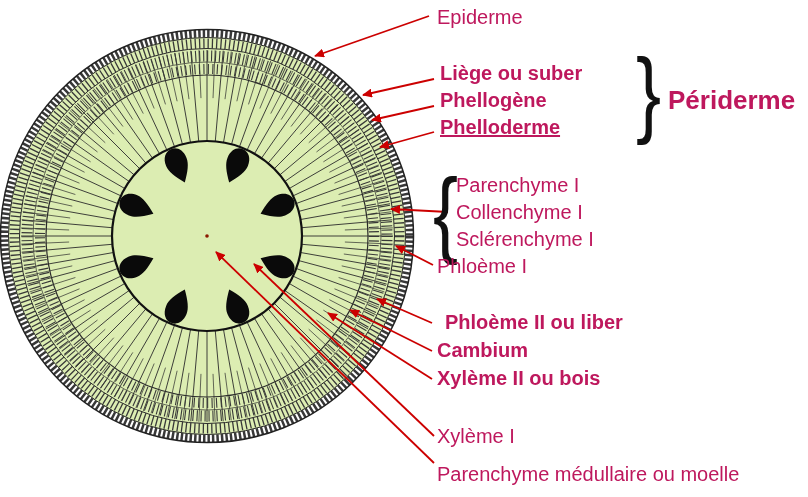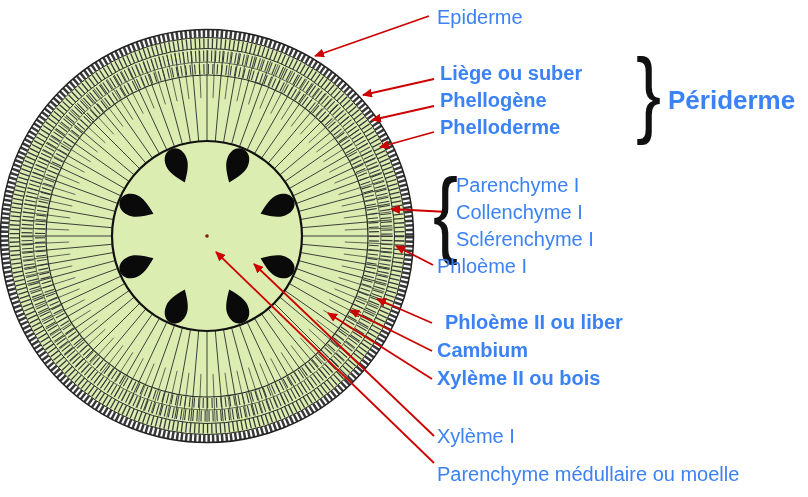--- a/index.html
+++ b/index.html
@@ -1,21 +1,21 @@
 <!DOCTYPE html>
 <html><head>
 <meta charset="utf-8">
 <style>
   html,body{margin:0;padding:0;background:#fff;}
   .stage{
     position:relative;width:808px;height:497px;background:#ffffff;overflow:hidden;
     font-family:"Liberation Sans", sans-serif;color:#111;
   }
   .stage svg{position:absolute;left:0;top:0;}
-  .lbl{position:absolute;font-size:20px;line-height:1.1;white-space:nowrap;color:#3b82f6;}
+  .lbl{position:absolute;font-size:20px;line-height:1.1;white-space:nowrap;color:#be185d;}
   .lbl.b{font-weight:bold;}
   .brace{
     position:absolute;font-size:94px;line-height:1;font-weight:400;color:#111;
     transform:scale(0.8,1.0);transform-origin:left top;
   }
 </style>
 </head>
 <body>
 
 <div class="stage">
@@ -220,21 +220,21 @@
       <line x1="432" y1="351" x2="350" y2="310" marker-end="url(#ah)" stroke="#cc0000"></line>
       <line x1="432" y1="379" x2="328" y2="313" marker-end="url(#ah)" stroke="#cc0000"></line>
       <line x1="434" y1="436" x2="254" y2="264" marker-end="url(#ah)" stroke="#cc0000"></line>
       <line x1="434" y1="463" x2="216" y2="252" marker-end="url(#ah)" stroke="#cc0000"></line>
     </g>
   </svg>
 
   <span class="lbl" style="left:437px;top:6px;">Epiderme</span>
   <span class="lbl b" style="left:440px;top:89px;">Phellogène</span>
   <span class="lbl b" style="left:440px;top:62px;">Liège ou suber</span>
-  <span class="lbl b" style="left:440px;top:116px;">Phelloderme</span>
+  <span class="lbl b" style="left:440px;top:116px;text-decoration:underline;">Phelloderme</span>
 
   <span class="brace" style="left:636px;top:46px;">}</span>
   <span class="lbl b" style="left:668px;top:86px;font-size:26px;">Périderme</span>
 
   <span class="brace" style="left:433px;top:166px;">{</span>
   <span class="lbl" style="left:456px;top:174px;">Parenchyme I</span>
   <span class="lbl" style="left:456px;top:201px;">Collenchyme I</span>
   <span class="lbl" style="left:456px;top:228px;">Sclérenchyme I</span>
   <span class="lbl" style="left:437px;top:255px;">Phloème I</span>
 

